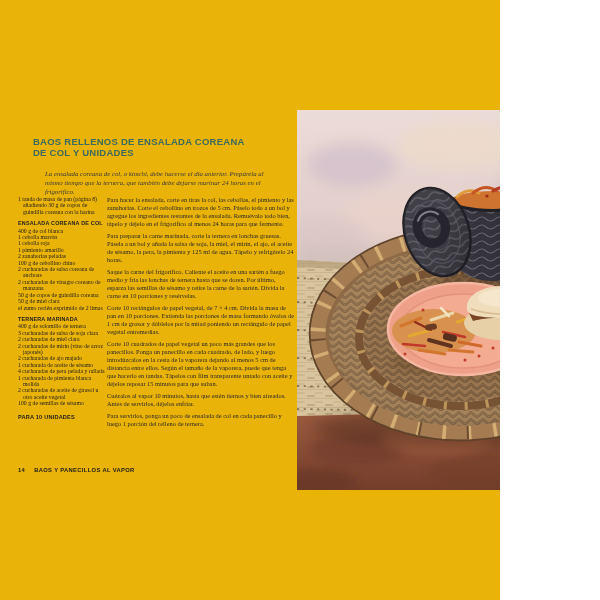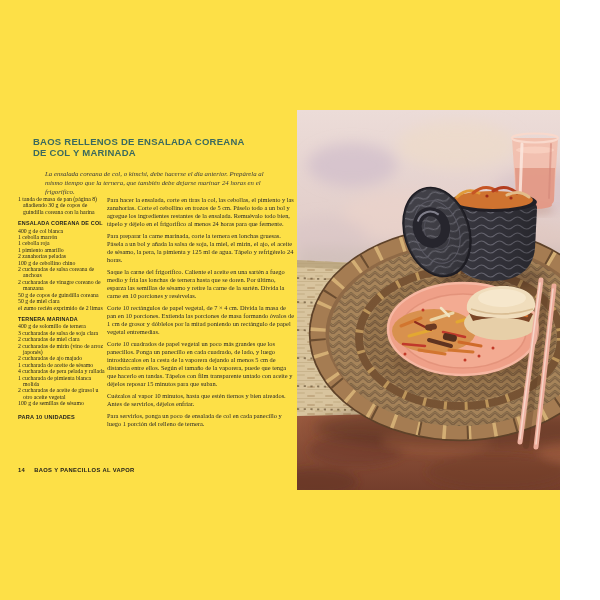--- a/index.html
+++ b/index.html
@@ -1,17 +1,17 @@
 <!DOCTYPE html>
 <html style="--title: #3b6a5e; --text: #2b2b2b; --background: #ffffff;"><head>
 <meta charset="utf-8">
 <style>
   html,body{margin:0;padding:0;background:#ffffff;}
   body{width:600px;height:600px;font-family:"Liberation Serif",serif;color:var(--text,#2b2b2b);}
-  .page{position:relative;width:560px;height:600px;background:#fde047;overflow:hidden;}
+  .page{position:relative;width:500px;height:600px;background:#eab308;overflow:hidden;}
 
   .title{position:absolute;left:33px;top:136px;width:250px;
          font-family:"Liberation Sans",sans-serif;font-weight:700;
          font-size:9.5px;line-height:11px;letter-spacing:.25px;color:var(--title,#3b6a5e);}
   .intro{position:absolute;left:45px;top:169px;width:230px;
          font-style:italic;font-size:6.8px;line-height:9.1px;color:#3a3a3a;}
 
   .ingredients{position:absolute;left:18px;top:196px;width:90px;
                font-size:5.8px;line-height:6.4px;color:#1f1f1f;}
   .ing{margin:0;padding-left:5px;text-indent:-5px;}
@@ -32,21 +32,21 @@
   .photo{position:absolute;left:297px;top:110px;width:303px;height:380px;overflow:hidden;}
   .photo svg{display:block;}
 </style>
 </head>
 <body>
 
 <div class="page">
 
   <div class="title">
     <div>BAOS RELLENOS DE ENSALADA COREANA</div>
-    <div>DE COL Y MARINADA</div>
+    <div>DE COL Y UNIDADES</div>
   </div>
 
   <div class="intro">La ensalada coreana de col, o kimchi, debe hacerse el día anterior. Prepárela al mismo tiempo que la ternera, que también debe dejarse marinar 24 horas en el frigorífico.</div>
 
   <div class="ingredients">
     <p class="ing">1 tanda de masa de pan (página 8) añadiendo 30 g de copos de guindilla coreana con la harina</p>
     <p class="ing-head">ENSALADA COREANA DE COL</p>
     <p class="ing">400 g de col blanca</p>
     <p class="ing">1 cebolla marrón</p>
     <p class="ing">1 cebolla roja</p>

